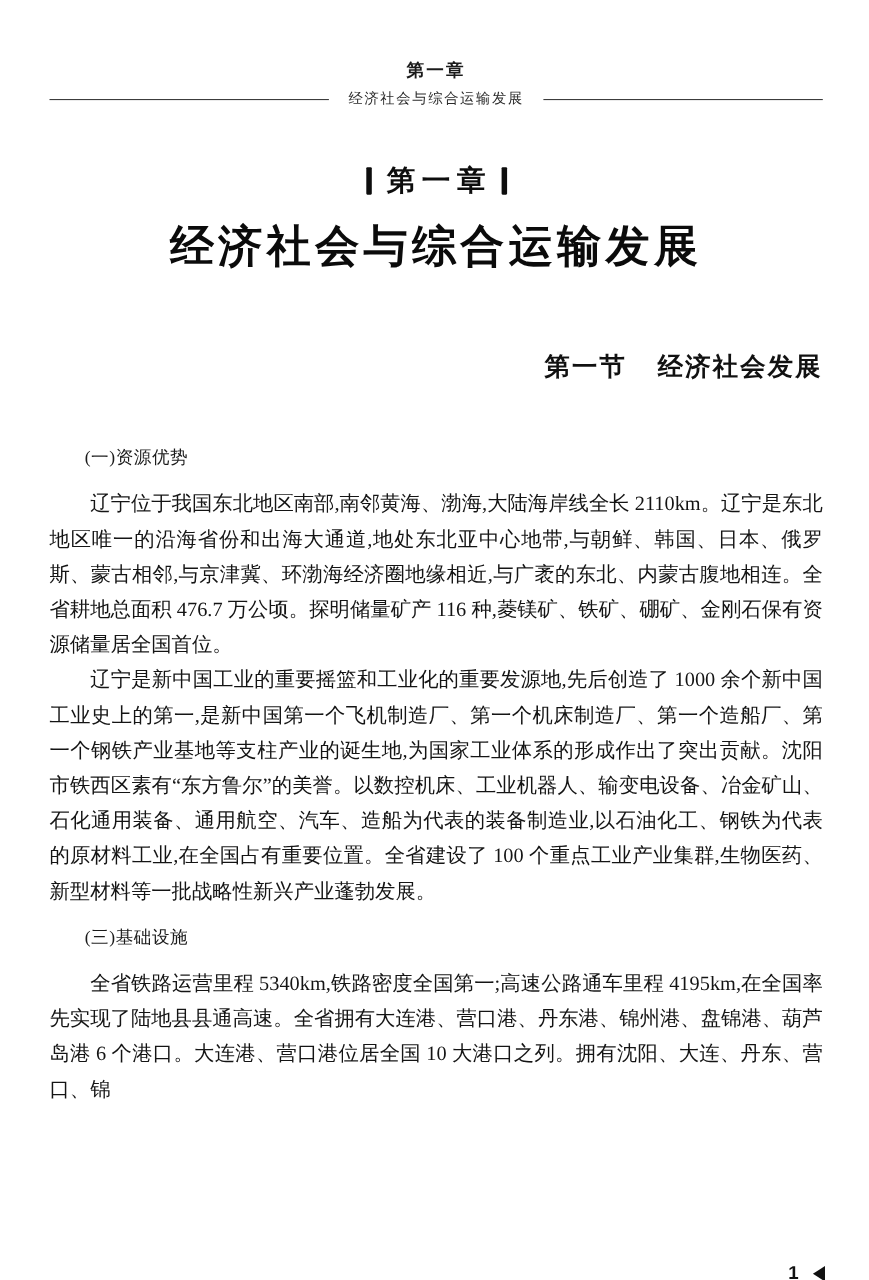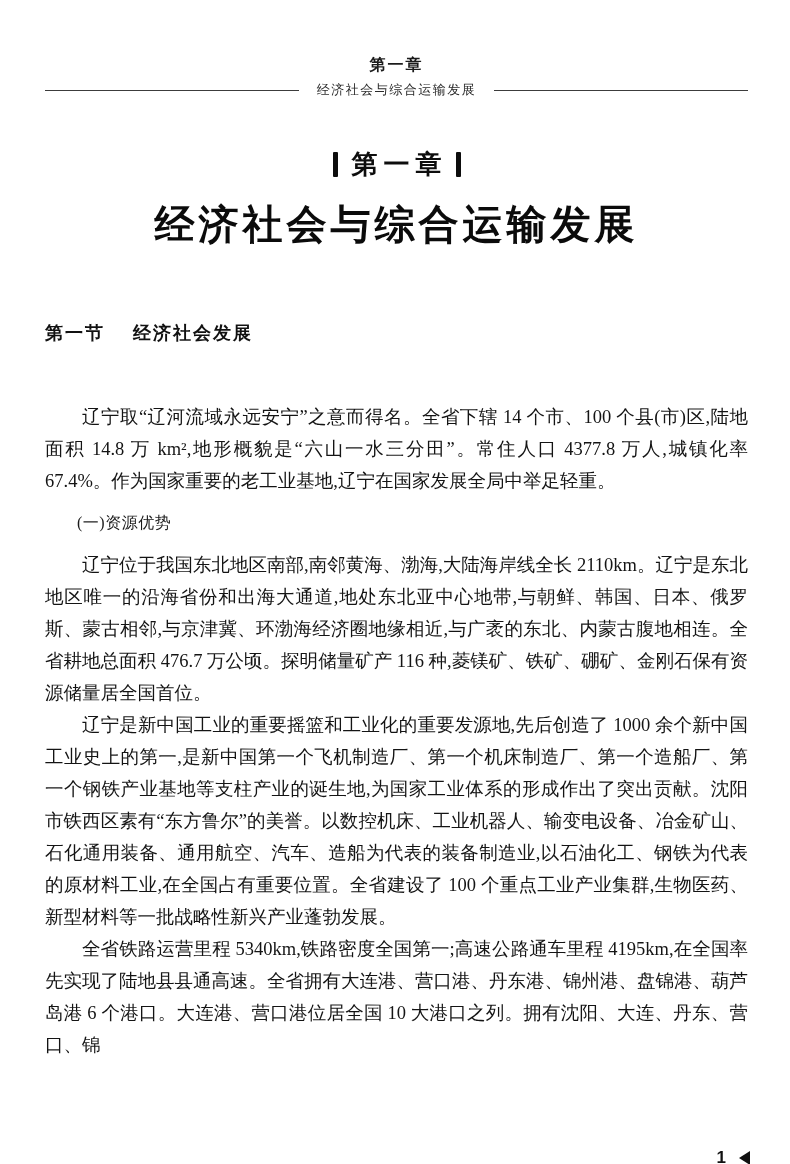--- a/index.html
+++ b/index.html
@@ -69,24 +69,24 @@
     font-weight: 900;
     font-size: 40px;
     letter-spacing: 4px;
     line-height: 54px;
     color: #0b0b0b;
   }
 
   
   .section-title {
     margin-top: 66px;
-    text-align: left;
+    text-align: right;
     font-family: "Liberation Sans", "DejaVu Sans", sans-serif;
     font-weight: 700;
-    font-size: 18px;
+    font-size: 23px;
     line-height: 32px;
     letter-spacing: 2px;
     color: #111;
   }
   .section-label { margin-right: 28px; }
 
   
   article {
     margin-top: 52px;
     font-size: 18.5px;
@@ -144,29 +144,29 @@
     <span>第一章</span>
     <span class="badge-bar right"></span>
   </div>
   <h1 class="chapter-title" style="margin:16px 0 0 0;">经济社会与综合运输发展</h1>
 
   <h2 class="section-title" style="margin-bottom:0;">
     <span class="section-label">第一节</span><span>经济社会发展</span>
   </h2>
 
   <article>
-    <p>辽宁取“辽河流域永远安宁”之意而得名。全省下辖 14 个市、100 个县(市)区,陆地面积 14.8 万 km²,地形概貌是“六山一水三分田”。常住人口 4377.8 万人,城镇化率 67.4%。作为国家重要的老工业基地,辽宁在国家发展全局中举足轻重。</p>
 
     <div class="sub-heading">(一)资源优势</div>
 
     <p>辽宁位于我国东北地区南部,南邻黄海、渤海,大陆海岸线全长 2110km。辽宁是东北地区唯一的沿海省份和出海大通道,地处东北亚中心地带,与朝鲜、韩国、日本、俄罗斯、蒙古相邻,与京津冀、环渤海经济圈地缘相近,与广袤的东北、内蒙古腹地相连。全省耕地总面积 476.7 万公顷。探明储量矿产 116 种,菱镁矿、铁矿、硼矿、金刚石保有资源储量居全国首位。</p>
 
 
     <p>辽宁是新中国工业的重要摇篮和工业化的重要发源地,先后创造了 1000 余个新中国工业史上的第一,是新中国第一个飞机制造厂、第一个机床制造厂、第一个造船厂、第一个钢铁产业基地等支柱产业的诞生地,为国家工业体系的形成作出了突出贡献。沈阳市铁西区素有“东方鲁尔”的美誉。以数控机床、工业机器人、输变电设备、冶金矿山、石化通用装备、通用航空、汽车、造船为代表的装备制造业,以石油化工、钢铁为代表的原材料工业,在全国占有重要位置。全省建设了 100 个重点工业产业集群,生物医药、新型材料等一批战略性新兴产业蓬勃发展。</p>
 
+    <div class="sub-heading">(三)基础设施</div>
 
     <p>全省铁路运营里程 5340km,铁路密度全国第一;高速公路通车里程 4195km,在全国率先实现了陆地县县通高速。全省拥有大连港、营口港、丹东港、锦州港、盘锦港、葫芦岛港 6 个港口。大连港、营口港位居全国 10 大港口之列。拥有沈阳、大连、丹东、营口、锦</p>
   </article>
 
   <div class="page-footer">
     <span class="page-number">1</span>
     <span class="page-marker"></span>
   </div>
 
 </div>

